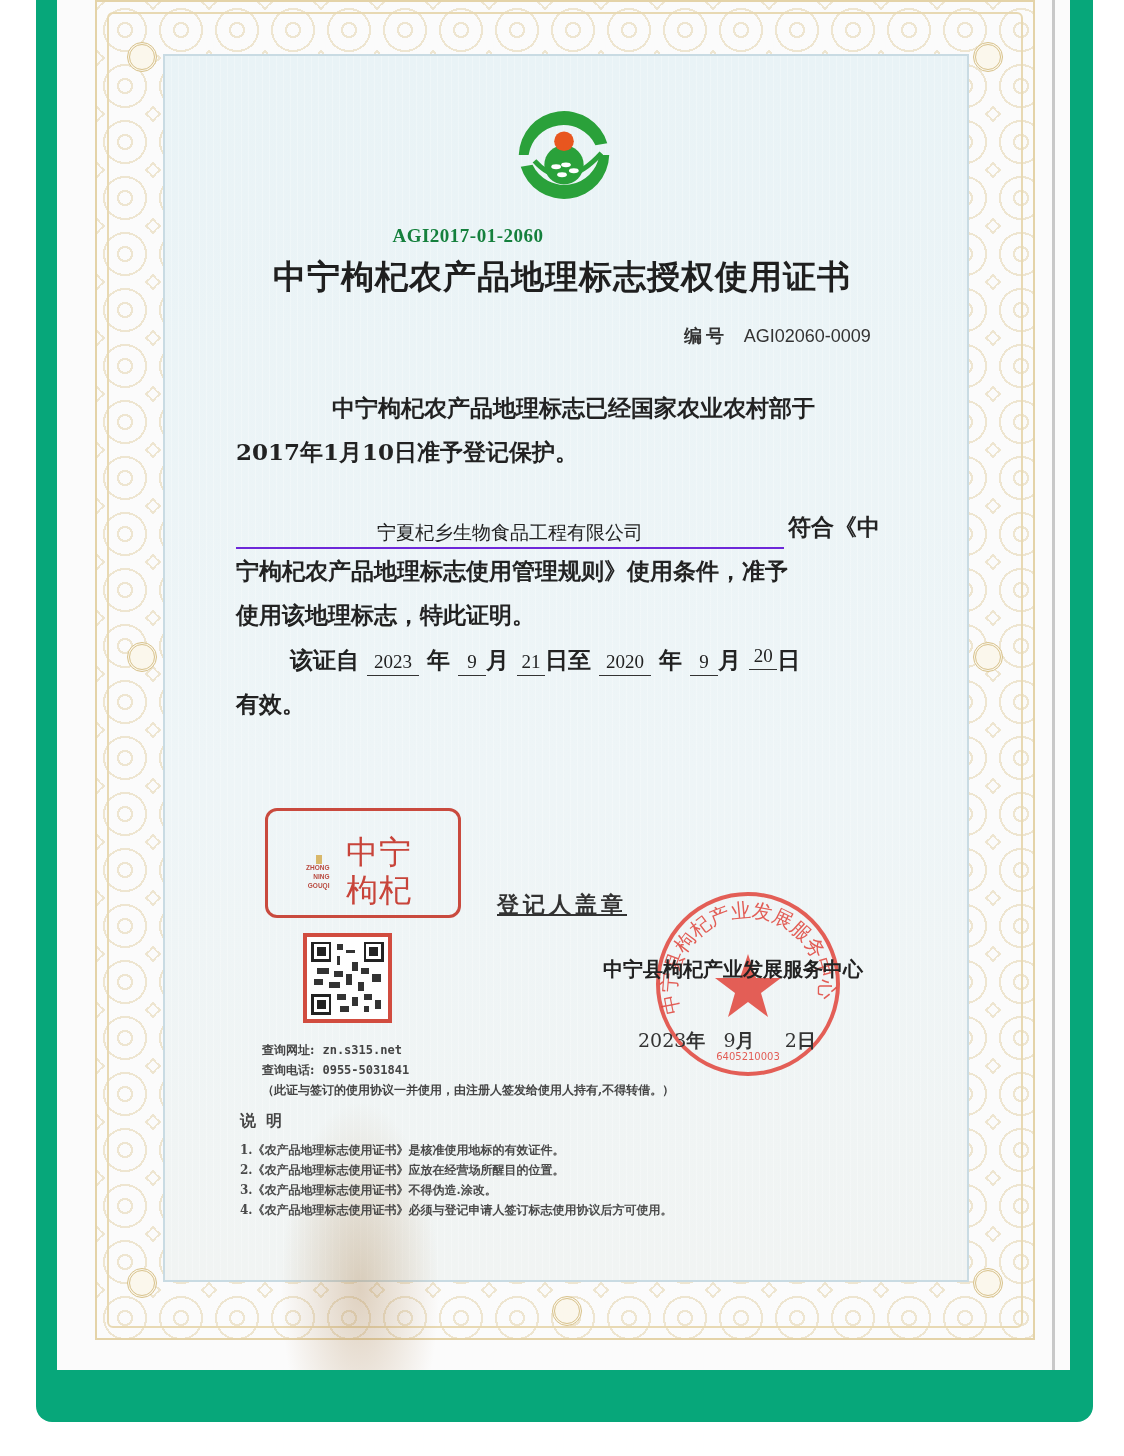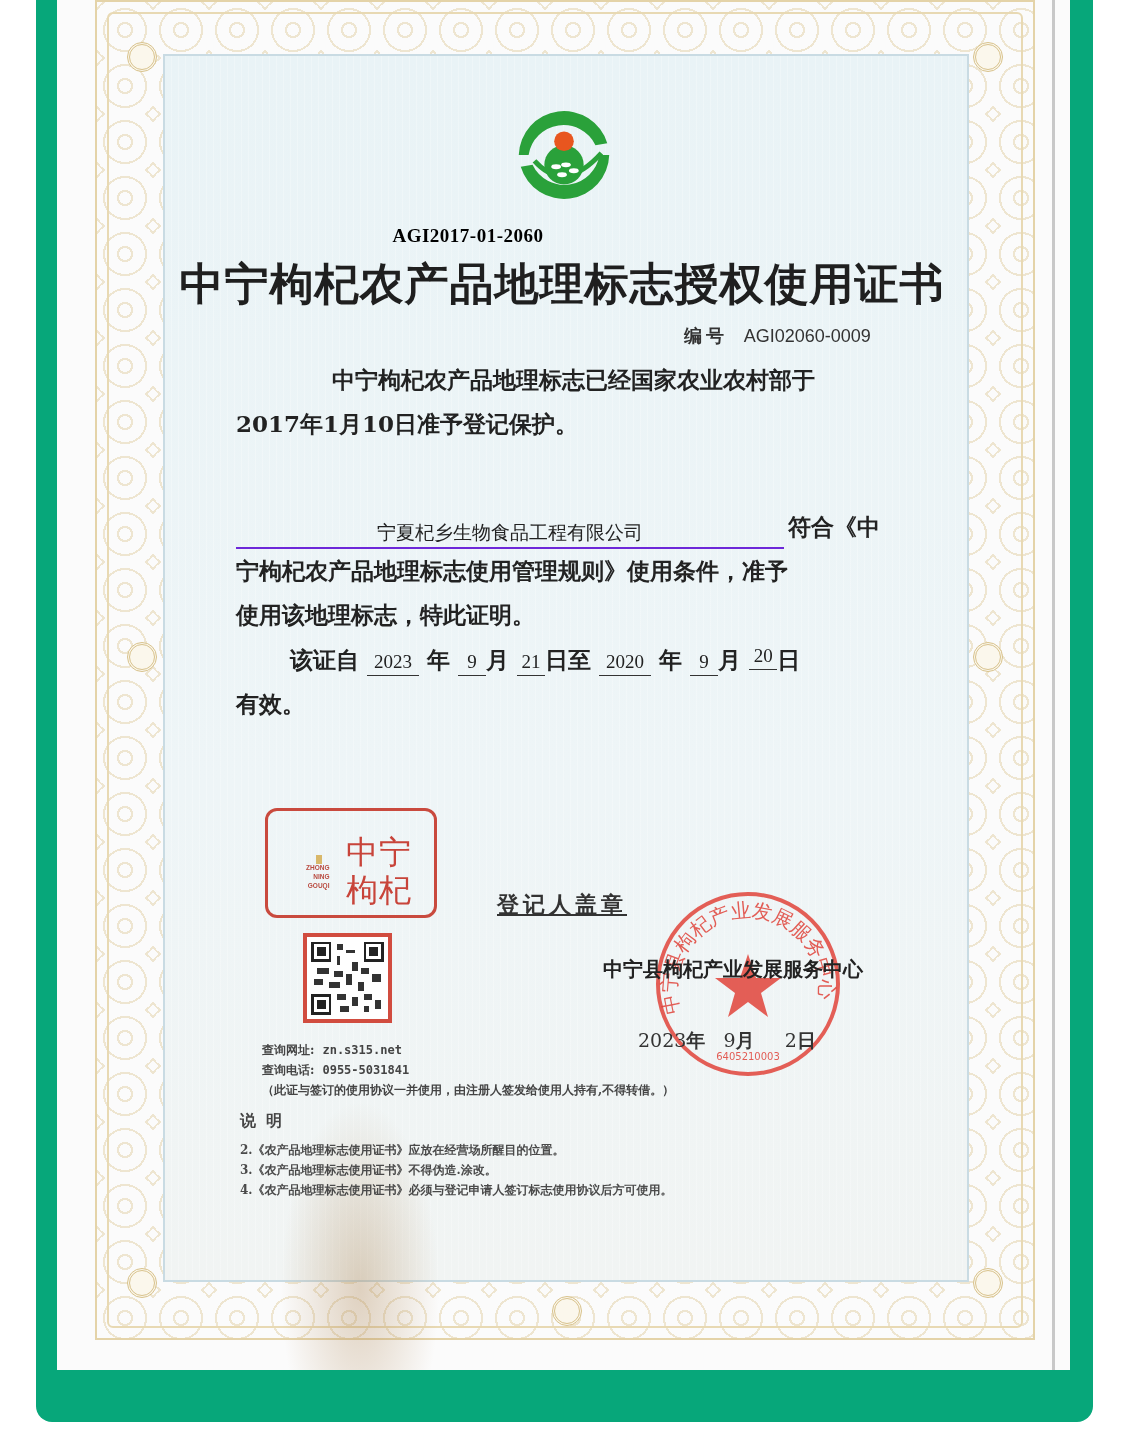--- a/index.html
+++ b/index.html
@@ -51,52 +51,52 @@
     position: absolute; left: 280px; top: 1100px; width: 160px; height: 270px;
     background: radial-gradient(ellipse at 50% 70%, rgba(170,130,80,0.35), rgba(170,130,80,0) 70%);
     pointer-events: none;
   }
 
   
   .emblem { position: absolute; left: 505px; top: 96px; width: 118px; height: 118px; }
 
   .code-line {
     position: absolute; left: 0; width: 936px; top: 225px; text-align: center;
-    font-family: "Liberation Serif", serif; font-weight: bold; font-size: 19px; letter-spacing: 0.5px; color: #000000;
+    font-family: "Liberation Serif", serif; font-weight: bold; font-size: 19px; letter-spacing: 0.5px; color: #15803d;
   }
   .main-title {
     position: absolute; left: 0; width: 1124px; top: 255px; text-align: center;
-    font-family: "DejaVu Serif", serif; font-weight: bold; font-size: 44px; color: #1f1f1f; letter-spacing: 1px;
+    font-family: "DejaVu Serif", serif; font-weight: bold; font-size: 33px; color: #1f1f1f; letter-spacing: 1px;
   }
   .serial {
     position: absolute; left: 684px; top: 324px; font-size: 18px; color: #333; white-space: nowrap;
   }
   .serial .lbl { font-weight: bold; margin-right: 10px; letter-spacing: 4px; }
   .serial .val { font-family: Liberation Sans, sans-serif; font-size: 18px; }
 
   .body-text {
     position: absolute; left: 236px; width: 665px; font-weight: bold; font-size: 23px; color: #222; line-height: 44px;
   }
-  .p1 { top: 358px; }
+  .p1 { top: 386px; }
   .p1 .indent { padding-left: 96px; }
   .p2 { top: 505px; }
   .company-line {
     display: inline-block; width: 548px; border-bottom: 2px solid #6d28d9; text-align: center;
     font-weight: normal; font-size: 19px; line-height: 30px; vertical-align: bottom; margin-right: 4px;
   }
   .p3 { top: 638px; }
   .p3 .indent { padding-left: 54px; }
   .u { display: inline-block; border-bottom: 1.5px solid #333; text-align: center; font-weight: normal; font-family: "Liberation Serif", serif; font-size: 19px; line-height: 26px; }
   .u.yr { width: 52px; }
   .u.sm { width: 28px; }
   .u.sup { vertical-align: 6px; }
 
   
   .zn-logo {
-    position: absolute; left: 265px; top: 808px; width: 172px; height: 110px;
+    position: absolute; left: 265px; top: 808px; width: 196px; height: 110px;
     border: 3px solid #c94a3e; border-radius: 12px; padding-left: 8px;
   }
   .zn-logo .small-en {
     position: absolute; left: 38px; top: 52px; font-family: "Liberation Sans", sans-serif; font-size: 6.5px; line-height: 9px;
     color: #b94a3f; text-align: right; font-weight: bold;
   }
   .zn-logo .seal-tiny {
     position: absolute; left: 48px; top: 44px; width: 6px; height: 9px; background: #d9b86a;
   }
   .zn-logo .big {
@@ -270,16 +270,17 @@
 </svg>
 
 <div class="query">
   <div><span>查询网址:</span><span class="mono">zn.s315.net</span></div>
   <div><span>查询电话:</span><span class="mono">0955-5031841</span></div>
   <div>（此证与签订的使用协议一并使用，由注册人签发给使用人持有,不得转借。）</div>
 </div>
 
 <div class="notes-title">说明</div>
 <ul class="notes">
+  <li>1.《农产品地理标志使用证书》是核准使用地标的有效证件。</li>
   <li>2.《农产品地理标志使用证书》应放在经营场所醒目的位置。</li>
   <li>3.《农产品地理标志使用证书》不得伪造.涂改。</li>
   <li>4.《农产品地理标志使用证书》必须与登记申请人签订标志使用协议后方可使用。</li>
 </ul>
 
 </body></html>

